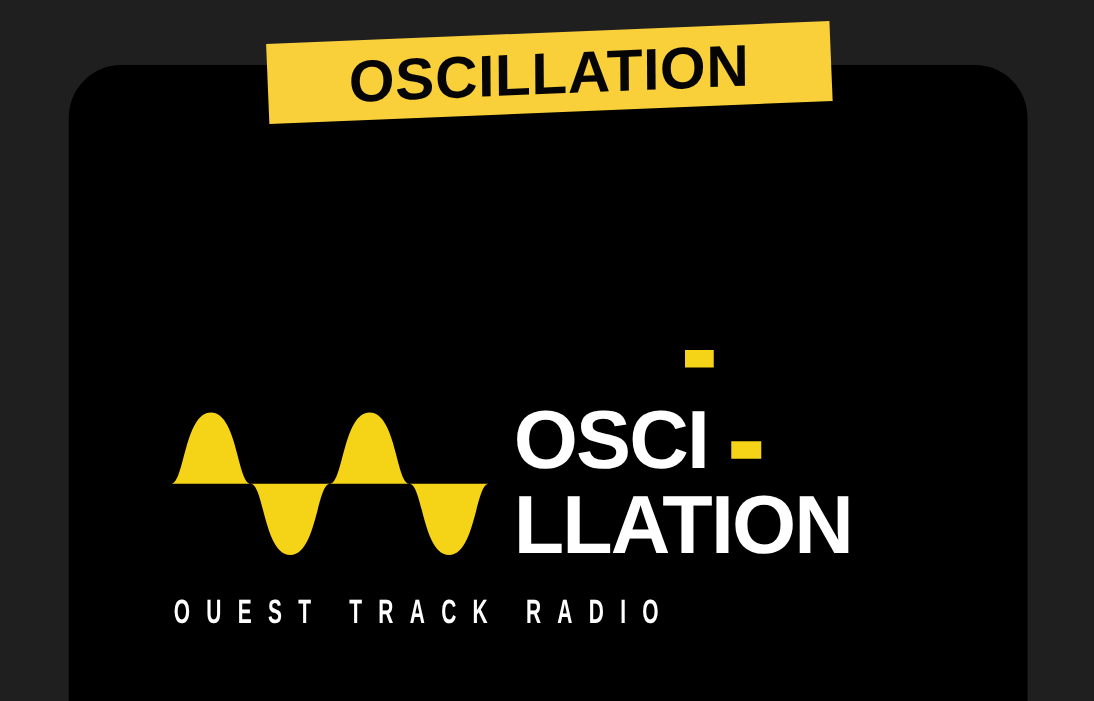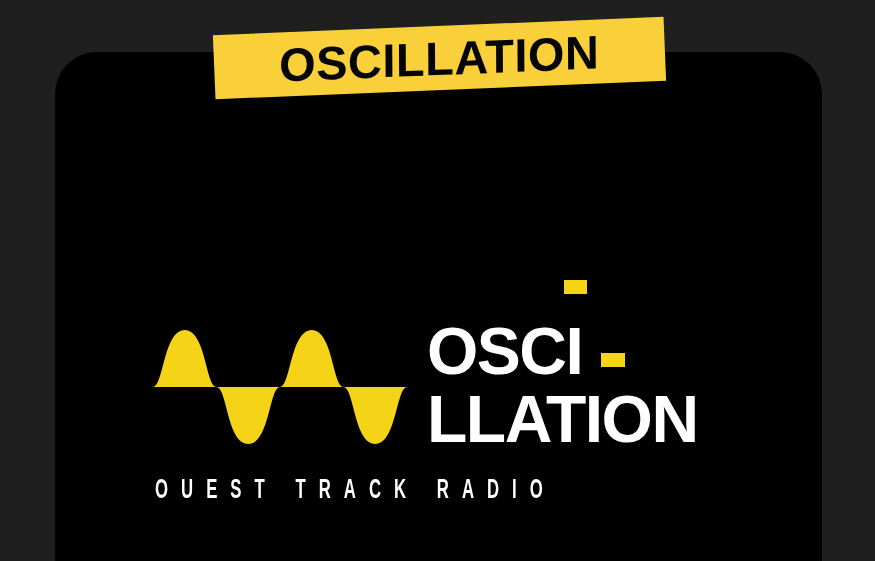--- a/index.html
+++ b/index.html
@@ -47,21 +47,21 @@
     font-weight: 700;
     letter-spacing: 0.5px;
     line-height: 1;
     white-space: nowrap;
     transform: skewX(-2deg);
   }
 
   
   #logo {
     position: absolute;
-    left: 16px;
+    left: 0;
     top: 0;
     width: 736px;
     height: 561px;
     pointer-events: none;
   }
 
   #wave {
     position: absolute;
     left: 137px;
     top: 327px;

